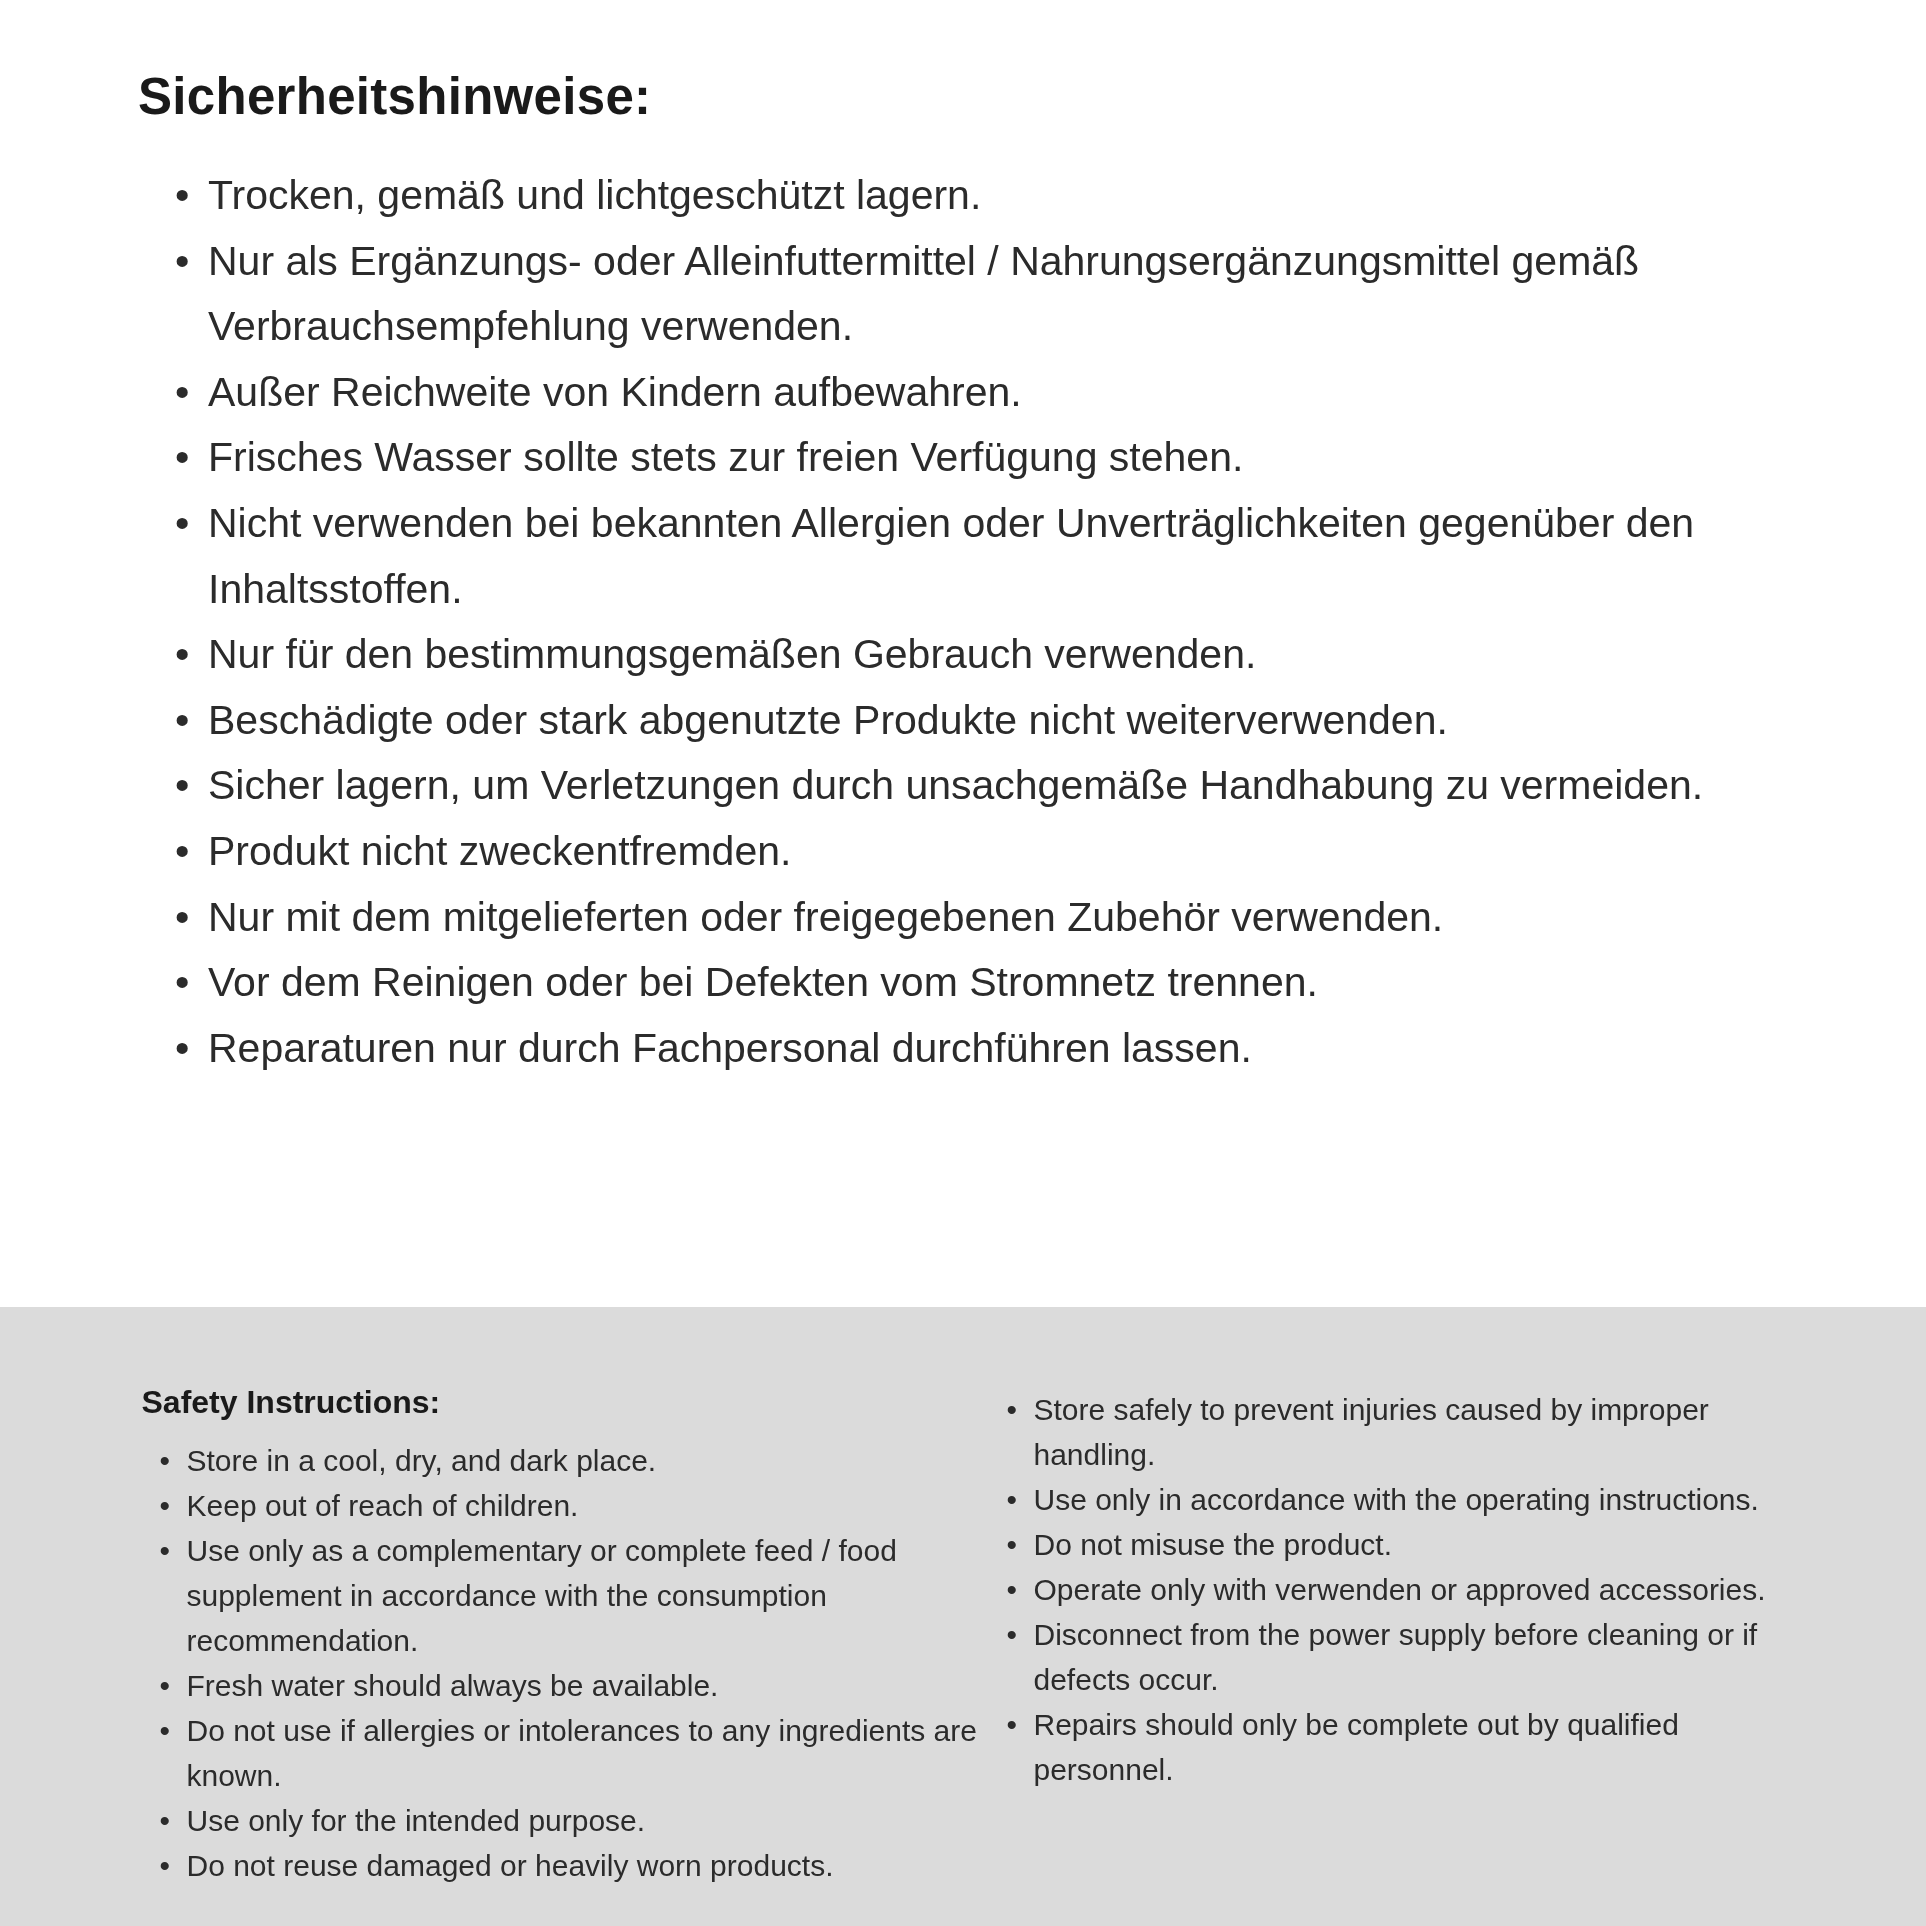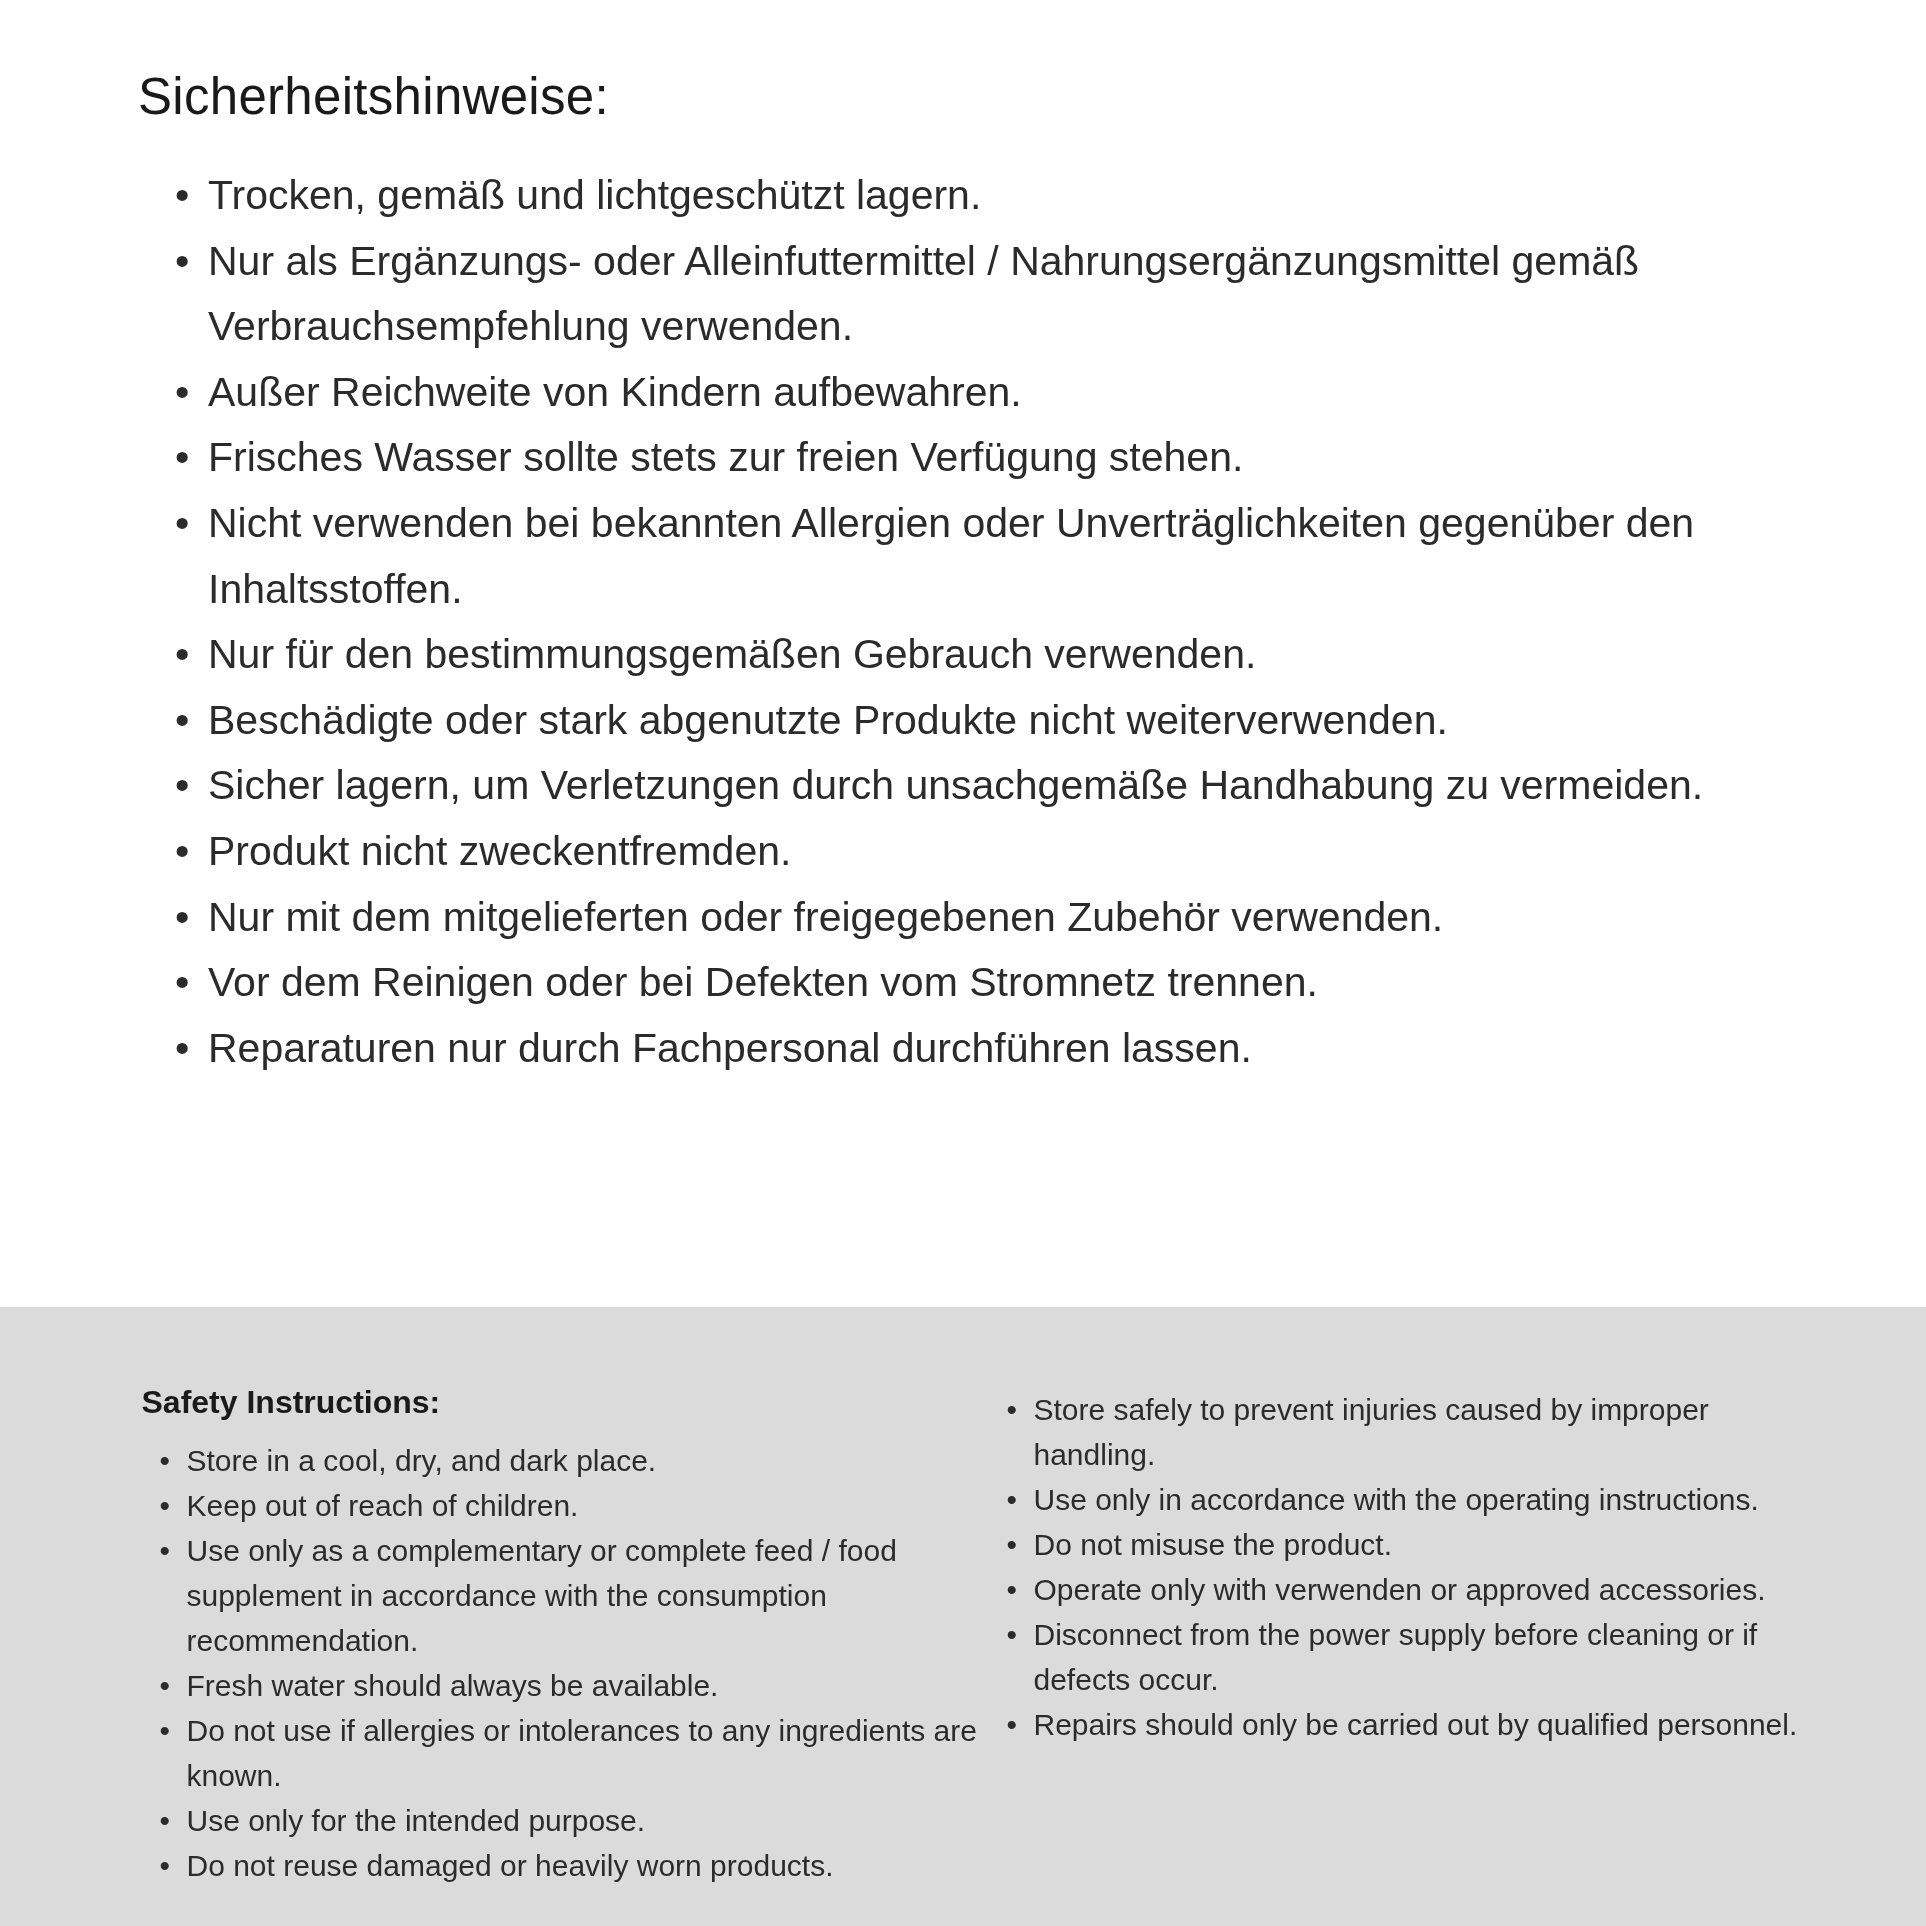--- a/index.html
+++ b/index.html
@@ -22,21 +22,21 @@
   
   .german-section {
     flex: 0 0 auto;
     height: 1307px;
     background: #ffffff;
     padding: 67px 128px 0 138px;
   }
 
   .german-title {
     font-size: 51px;
-    font-weight: normal;
+    font-weight: bold;
     color: #1a1a1a;
     letter-spacing: 0.3px;
   }
 
   ul.de-list {
     list-style: none;
     margin-top: 37px;
     padding-left: 37px;
     font-size: 41px;
     line-height: 1.6;
@@ -136,20 +136,20 @@
       </ul>
     </div>
 
     <div class="col-right">
       <ul class="en-list">
         <li>Store safely to prevent injuries caused by improper handling.</li>
         <li>Use only in accordance with the operating instructions.</li>
         <li>Do not misuse the product.</li>
         <li>Operate only with verwenden or approved accessories.</li>
         <li>Disconnect from the power supply before cleaning or if defects occur.</li>
-        <li>Repairs should only be carried out by qualified personnel.</li>
+        <li>Repairs should only be complete out by qualified personnel.</li>
       </ul>
     </div>
 
   </section>
 
 </div>
 
 
 </body></html>

